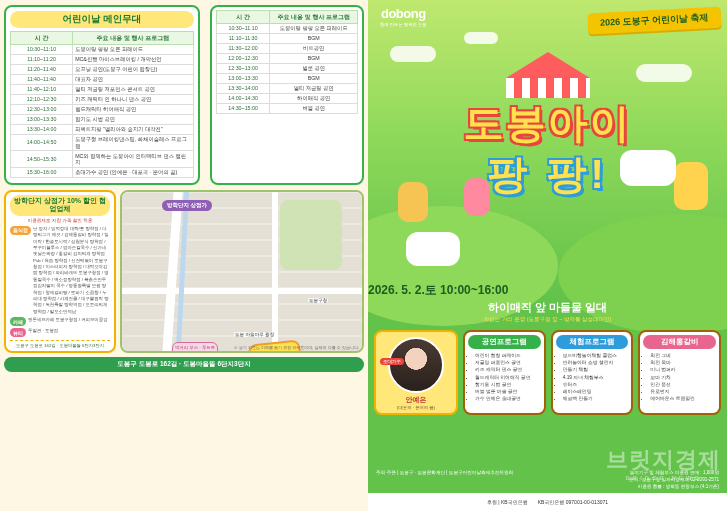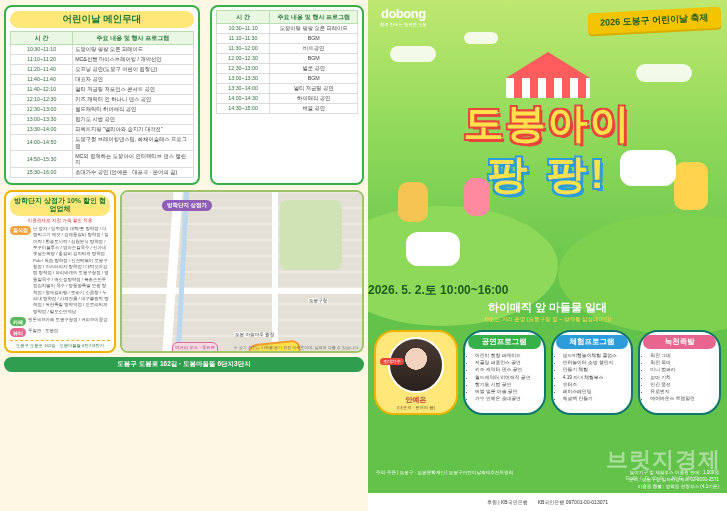--- a/index.html
+++ b/index.html
@@ -126,21 +126,21 @@
     font-size:11px;font-weight:bold;color:#fff;}
   .place-sub{position:absolute;left:0;top:316px;width:100%;text-align:center;
     font-size:5.5px;color:#ffe14d;}
   .tent{position:absolute;width:84px;height:46px;left:138px;top:52px;}
   .tent .t-roof{width:0;height:0;border-left:42px solid transparent;border-right:42px solid transparent;border-bottom:26px solid #ff5d5d;}
   .tent .t-body{width:84px;height:20px;background:repeating-linear-gradient(90deg,#fff 0 8px,#ff5d5d 8px 16px);}
   .cloud{position:absolute;background:#fff;border-radius:20px;opacity:.85;}
 
   
   .cards{position:absolute;left:0;top:330px;width:100%;display:flex;gap:5px;padding:0 6px;}
-  .card{flex:1;background:#fff;border:2px solid #0f766e;border-radius:20px;padding:3px;}
+  .card{flex:1;background:#fff;border:2px solid #a16207;border-radius:8px;padding:3px;}
   .card.person{flex:0 0 84px;background:#ffe77a;border-color:#f0b400;position:relative;}
   .card-h{font-size:7.5px;font-weight:bold;color:#fff;background:#36b14a;border-radius:8px;
     text-align:center;padding:2px 0;margin-bottom:3px;}
   .card-h.blue{background:#2d9cdb;}
   .card-h.pink{background:#e8658f;}
   .card ul{margin:0;padding-left:7px;}
   .card li{font-size:4.8px;color:#3a3a3a;line-height:1.5;}
   .singer-photo{width:56px;height:56px;border-radius:50%;background:
      radial-gradient(circle at 50% 38%, #f3d2c0 0 26%, transparent 27%),
      linear-gradient(#4a3a34,#2a201c);
@@ -389,21 +389,21 @@
             <li>보드비행놀이체험 클럽스</li>
             <li>반려놀이터 소방 챌린지</li>
             <li>만들기 체험</li>
             <li>4.19 자녀 체험부스</li>
             <li>슈터즈</li>
             <li>페이스페인팅</li>
             <li>에코백 만들기</li>
           </ul>
       </div>
       <div class="card">
-        <div class="card-h pink">녹천족발</div>
+        <div class="card-h pink">김해통갈비</div>
         <ul id="card2">
             <li>회전 그네</li>
             <li>회전 목마</li>
             <li>미니 범퍼카</li>
             <li>꼬마 기차</li>
             <li>인간 풍선</li>
             <li>유로번지</li>
             <li>에어바운스 트램펄린</li>
           </ul>
       </div>

